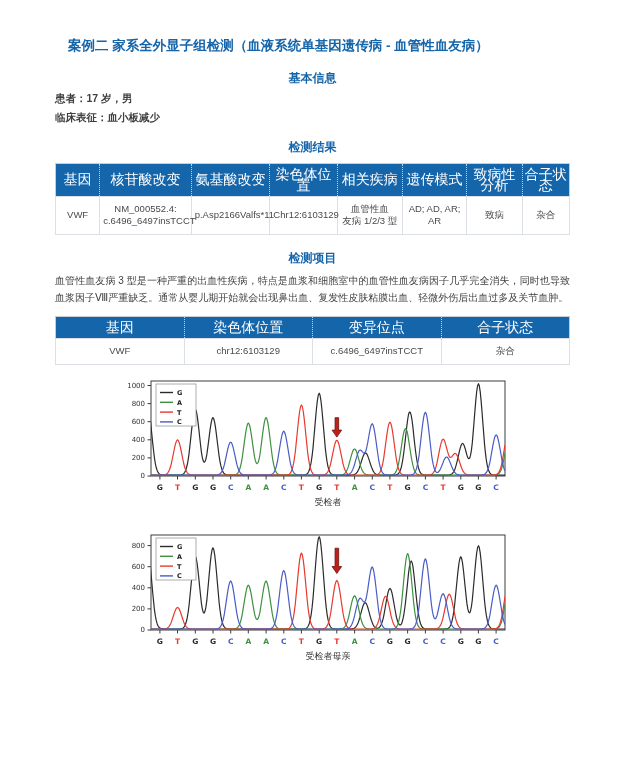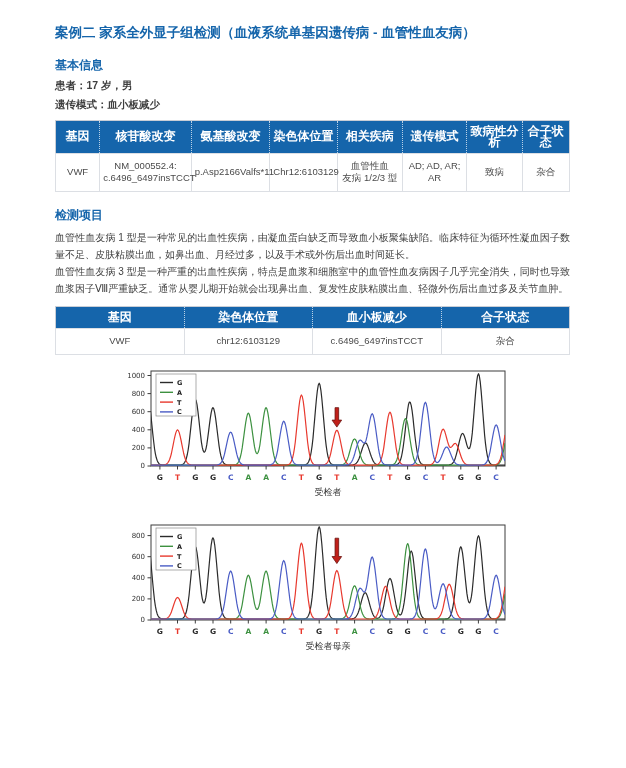--- a/index.html
+++ b/index.html
@@ -1,47 +1,48 @@
 <!DOCTYPE html>
 <html><head>
 <meta charset="utf-8">
 <style>
   :root{ --blue:#1565ab; }
   *{box-sizing:border-box;}
   html,body{margin:0;padding:0;background:#ffffff;}
   body{font-family:"Liberation Sans","DejaVu Sans",sans-serif;}
   .page{width:626px;min-height:768px;background:#fff;padding:24px 56px 16px 55px;}
-  .title{color:var(--blue);font-size:13.5px;font-weight:bold;margin:0;line-height:18px;}
-  .sec{color:var(--blue);font-size:12px;font-weight:bold;margin:16px 0 8px;line-height:14px;}
+  .title{color:var(--blue);font-size:13.5px;font-weight:bold;margin:13px;line-height:18px;}
+  .sec{color:var(--blue);font-size:12px;font-weight:bold;margin:16px 0 8px;line-height:14px;text-align:center;}
   .line{font-size:10.5px;color:#3f3f3f;margin:0 0 7.5px;line-height:11.5px;font-weight:bold;}
   .para{font-size:10px;color:#3f3f3f;line-height:16.8px;margin:0;text-align:justify;}
   table.tbl{width:100%;border-collapse:collapse;table-layout:fixed;margin:9px 0 0;border:1px solid #c9ced6;}
-  table.tbl th{background:var(--blue);color:#fff;font-weight:bold;font-size:12px;padding:5px 2px;
+  table.tbl th{background:var(--blue);color:#fff;font-weight:normal;font-size:14px;padding:5px 2px;
     border:none;border-left:1px dotted rgba(255,255,255,.7);line-height:11px;}
   table.tbl th:first-child{border-left:none;}
   table.tbl td{font-size:9.5px;color:#4a4a4a;text-align:center;padding:6px 3px;border:1px solid #dcdfe4;
     white-space:pre-line;line-height:1.35;background:#fff;}
   figure.chrom{margin:10px auto 0;width:392px;}
   figure.chrom:last-child{margin-top:16px;}
   .ytick{font-family:"DejaVu Sans",sans-serif;font-size:7px;fill:#333;}
   .base{font-family:"DejaVu Sans",sans-serif;font-size:7.5px;font-weight:bold;}
   .leg{font-family:"DejaVu Sans",sans-serif;font-size:6.5px;font-weight:bold;fill:#222;}
   .cap{font-family:"DejaVu Sans",sans-serif;font-size:9px;fill:#3c3c3c;}
 </style>
 </head>
 <body>
 
 <div class="page">
 
   <h1 class="title">案例二 家系全外显子组检测（血液系统单基因遗传病 - 血管性血友病）</h1>
 
   <h2 class="sec">基本信息</h2>
   <p class="line">患者：17 岁，男</p>
-  <p class="line">遗传模式：血小板减少</p>
-
+  <p class="line">临床表征：血小板减少</p>
+
+  <h2 class="sec">检测结果</h2>
   <table class="tbl">
       <colgroup>
         <col style="width:8.6%">
         <col style="width:17.8%">
         <col style="width:15.3%">
         <col style="width:13.1%">
         <col style="width:12.7%">
         <col style="width:12.5%">
         <col style="width:10.8%">
         <col style="width:9.2%">
@@ -69,35 +70,34 @@
 友病 1/2/3 型</td>
           <td>AD; AD, AR;
 AR</td>
           <td>致病</td>
           <td>杂合</td>
         </tr>
       </tbody>
     </table>
 
   <h2 class="sec">检测项目</h2>
-  <p class="para">血管性血友病 1 型是一种常见的出血性疾病，由凝血蛋白缺乏而导致血小板聚集缺陷。临床特征为循环性凝血因子数量不足、皮肤粘膜出血，如鼻出血、月经过多，以及手术或外伤后出血时间延长。</p>
   <p class="para">血管性血友病 3 型是一种严重的出血性疾病，特点是血浆和细胞室中的血管性血友病因子几乎完全消失，同时也导致血浆因子Ⅷ严重缺乏。通常从婴儿期开始就会出现鼻出血、复发性皮肤粘膜出血、轻微外伤后出血过多及关节血肿。</p>
 
   <table class="tbl">
       <colgroup>
         <col style="width:25%">
         <col style="width:25%">
         <col style="width:25%">
         <col style="width:25%">
       </colgroup>
       <thead>
         <tr>
           <th>基因</th>
           <th>染色体位置</th>
-          <th>血小板减少</th>
+          <th>变异位点</th>
           <th>合子状态</th>
         </tr>
       </thead>
       <tbody>
         <tr>
           <td>VWF</td>
           <td>chr12:6103129</td>
           <td>c.6496_6497insTCCT</td>
           <td>杂合</td>
         </tr>

